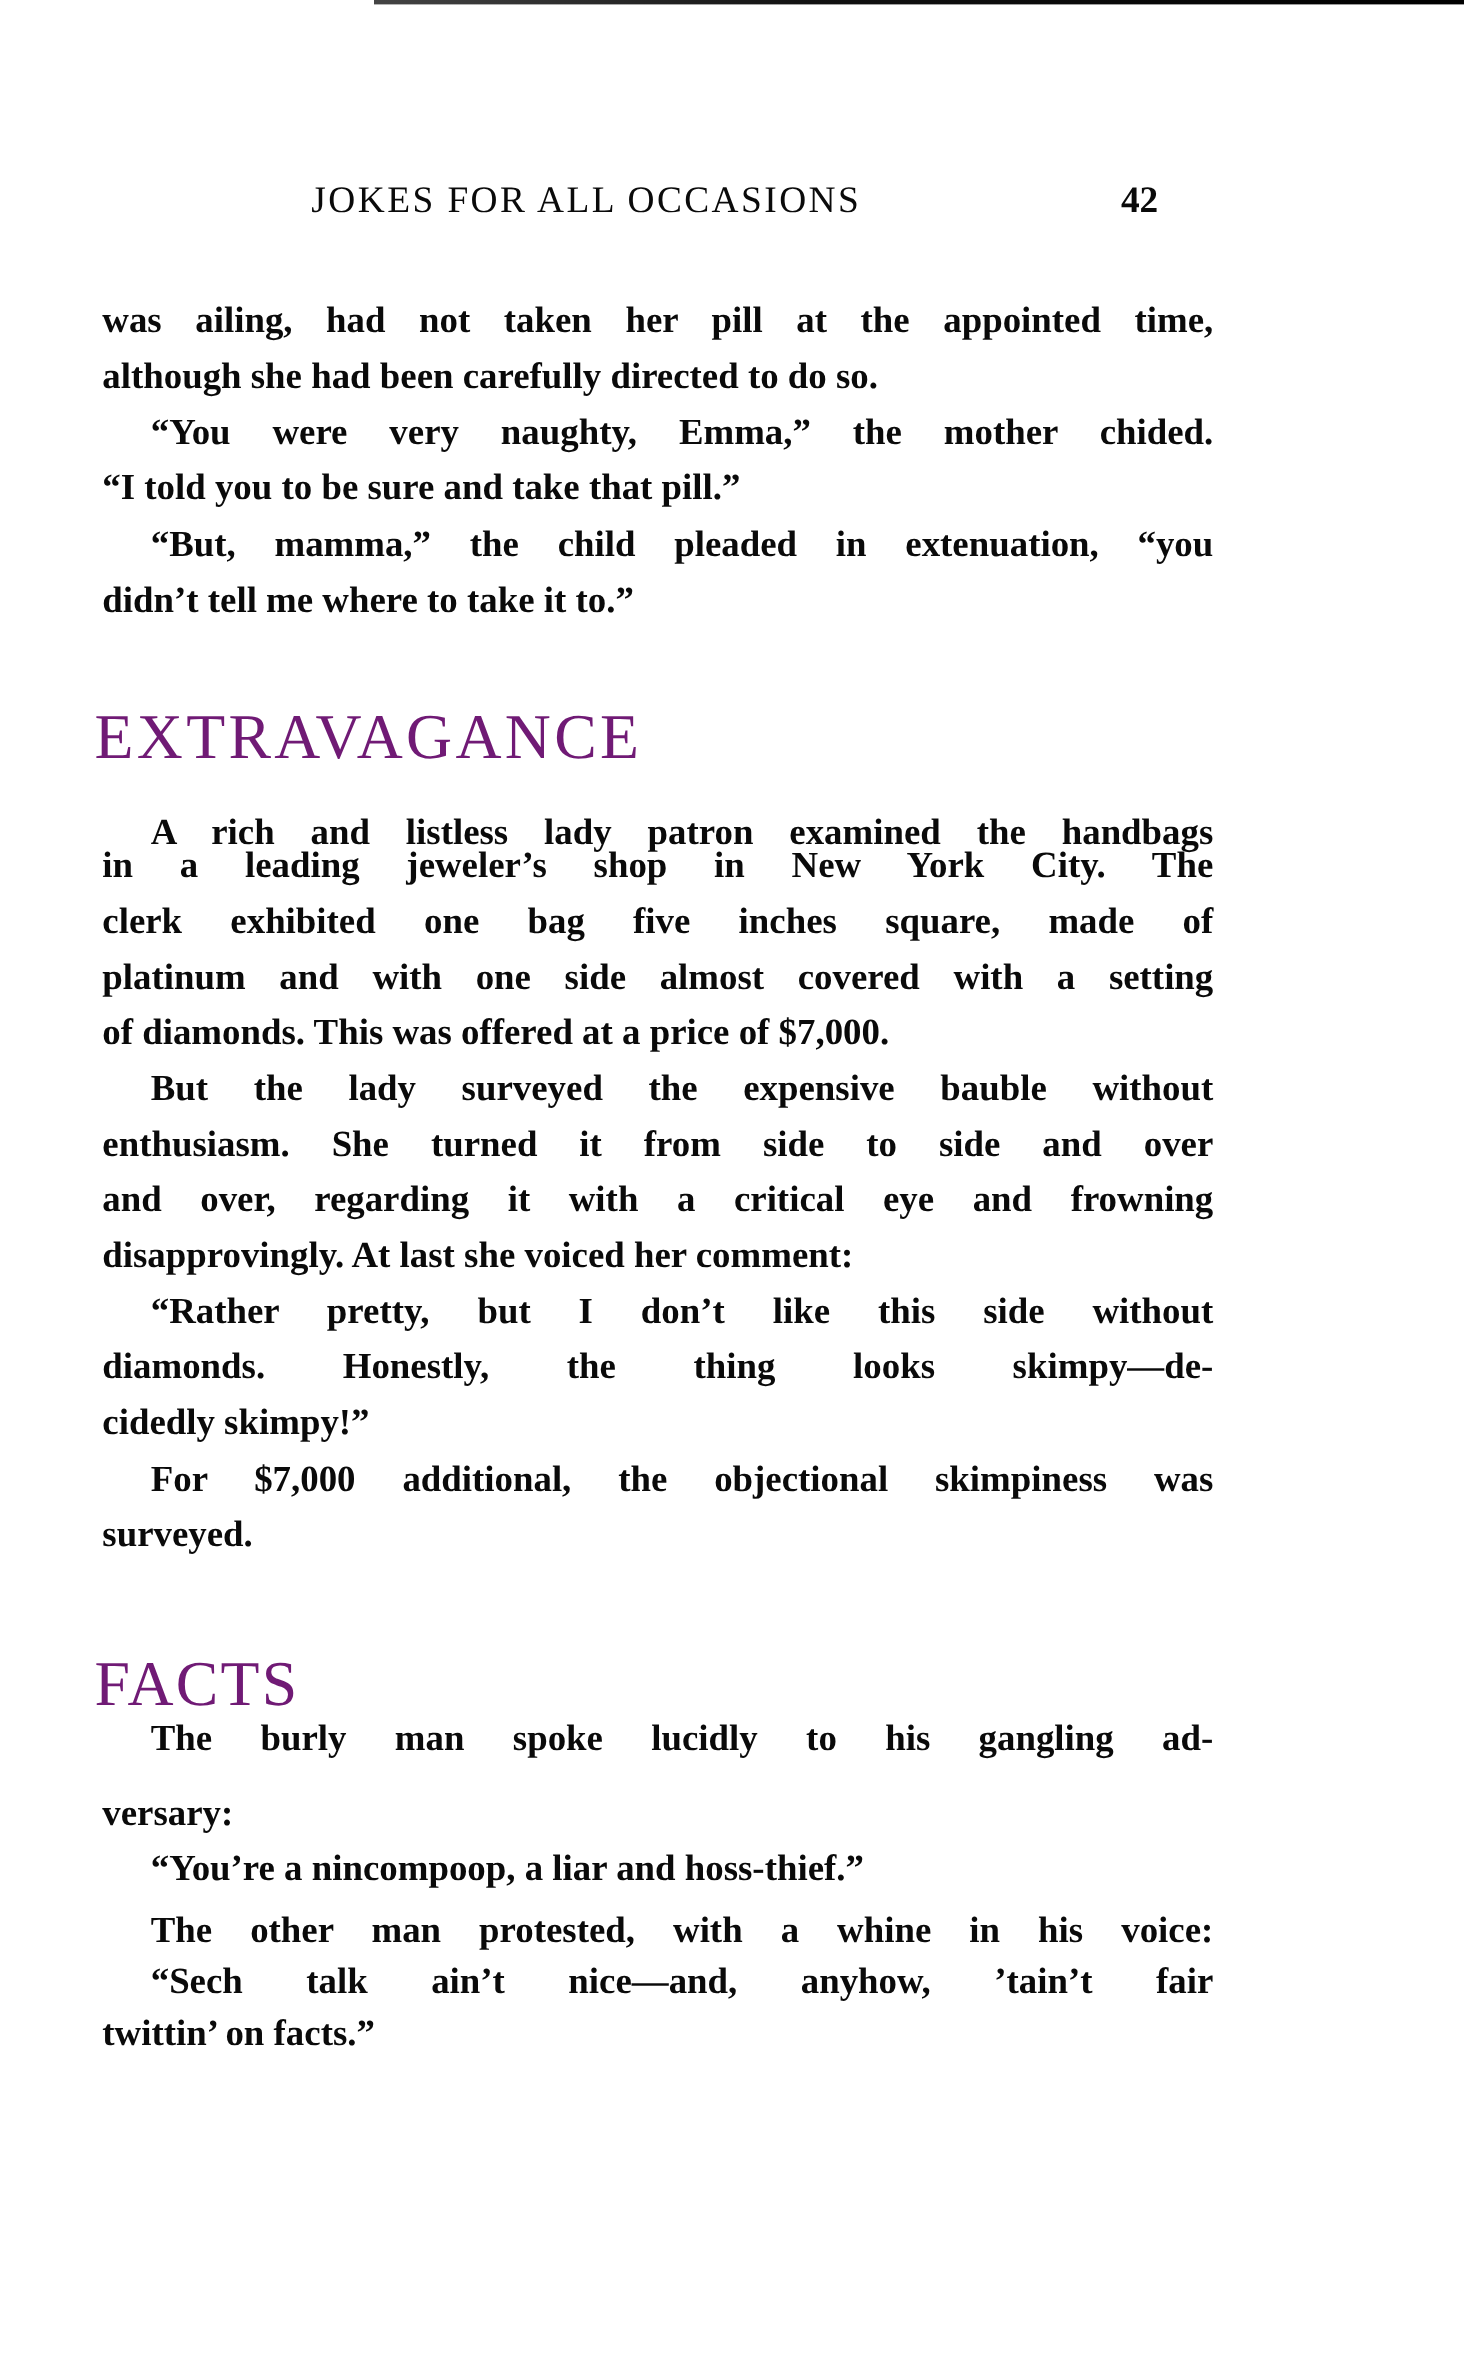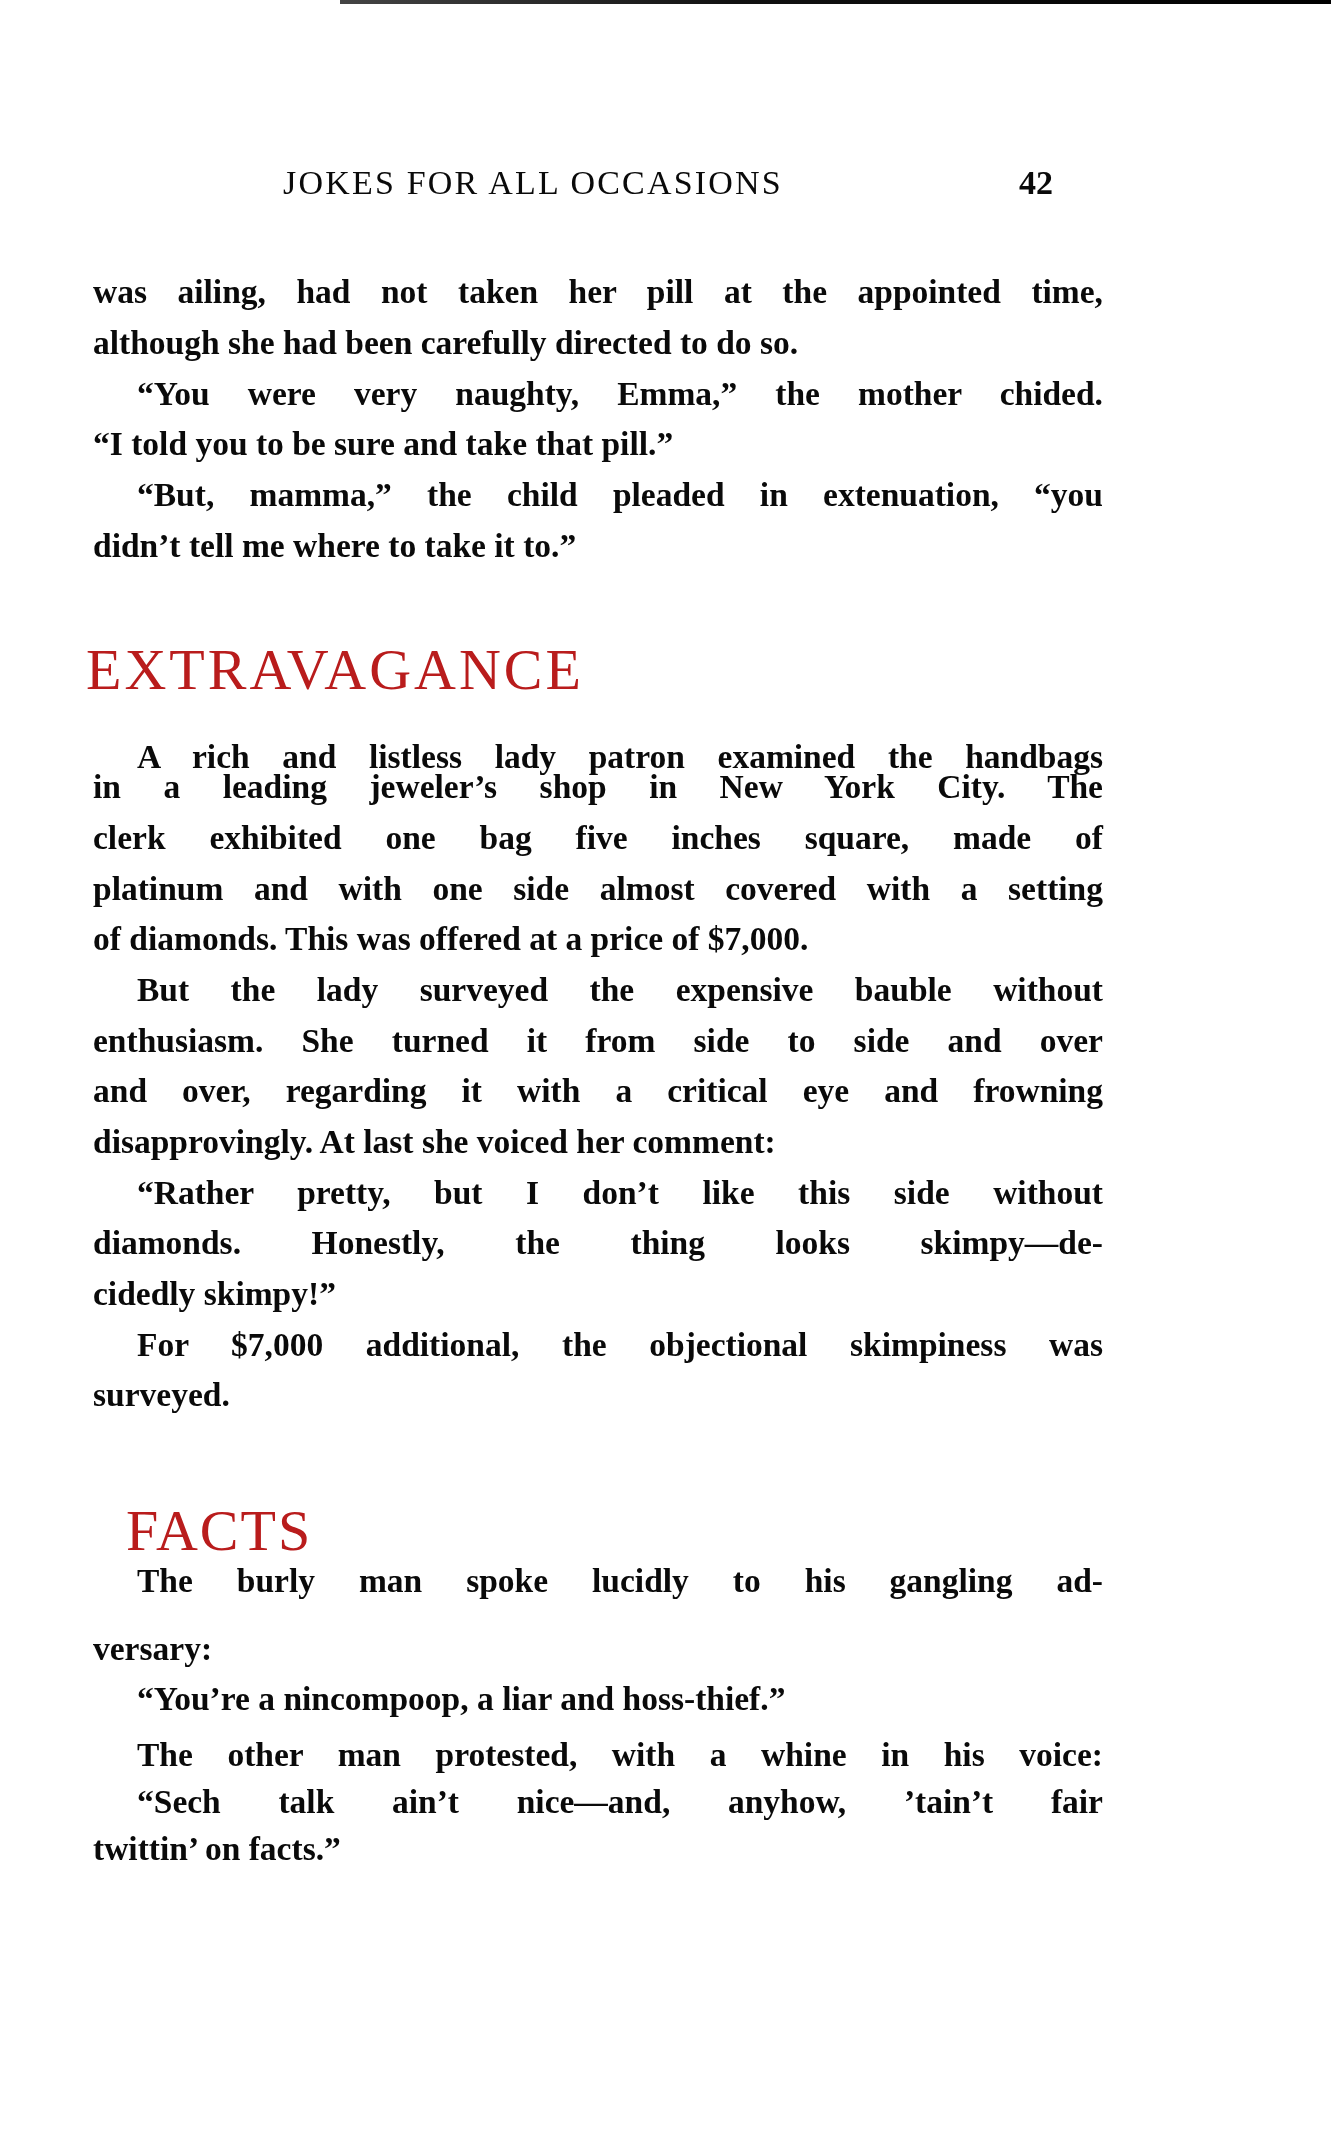--- a/index.html
+++ b/index.html
@@ -8,23 +8,23 @@
   .top-band { position:absolute; top:0; left:340px; right:0; height:4px;
               background:linear-gradient(to right,#444 0%,#111 40%,#000 100%); }
   .running-head { position:absolute; top:164px; left:283px; width:840px; height:40px; }
   .running-title { position:absolute; left:0; top:0; font-size:34px; letter-spacing:2.2px;
                    font-weight:normal; white-space:nowrap; }
   .page-number { position:absolute; left:736px; top:0; font-size:34px; font-weight:bold; }
   .line { position:absolute; left:93px; width:1010px; height:50px; font-size:33.5px;
           font-weight:bold; white-space:nowrap; line-height:50px; }
   .line.j { text-align:justify; text-align-last:justify; }
   .line.ind { left:137px; width:966px; }
-  .heading { position:absolute; left:86px; font-weight:normal; white-space:nowrap; color:#b91c1c; }
+  .heading { position:absolute; left:86px; font-weight:normal; white-space:nowrap; color:#701a75; }
   .h-extra { top:636px; font-size:58px; letter-spacing:3px; }
-  .h-facts { top:1497px; font-size:58px; letter-spacing:2px;margin-left:40px; }
+  .h-facts { top:1497px; font-size:58px; letter-spacing:2px; }
 </style>
 </head>
 <body>
 
 <div class="top-band"></div>
 
 <div class="running-head">
   <span class="running-title">JOKES FOR ALL OCCASIONS</span>
   <span class="page-number">42</span>
 </div>

